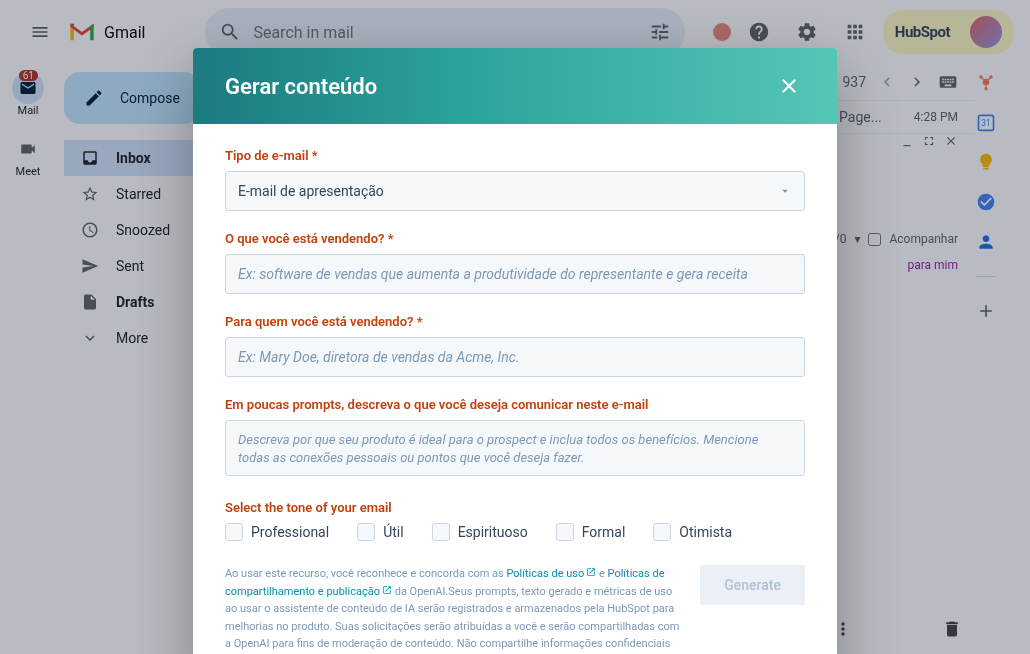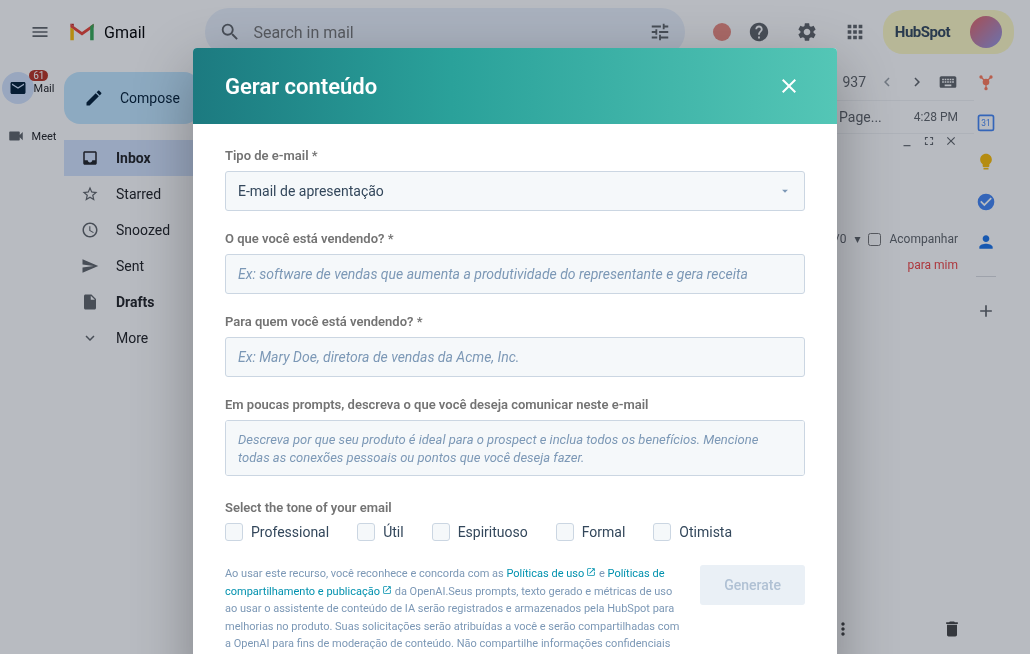--- a/index.html
+++ b/index.html
@@ -14,21 +14,21 @@
     .search-box input { border: none; background: transparent; font-size: 16px; flex: 1; outline: none; margin-left: 12px; }
     .header-right { margin-left: auto; display: flex; align-items: center; gap: 8px; }
     .hdr-icon { width: 40px; height: 40px; display: flex; align-items: center; justify-content: center; border-radius: 50%; color: #5f6368; }
     .badge-dot { width: 18px; height: 18px; background: #ea8a7f; border-radius: 50%; }
     .hubspot-chip { display: flex; align-items: center; padding: 6px 12px; background: #fef9c3; border-radius: 20px; gap: 20px; }
     .hubspot-logo { font-weight: 700; color: #33475b; font-size: 15px; letter-spacing: -0.5px; }
     .avatar { width: 32px; height: 32px; background: linear-gradient(135deg,#e66465,#9198e5); border-radius: 50%; }
     
     
     .rail { position: absolute; left: 0; top: 64px; width: 56px; display: flex; flex-direction: column; align-items: center; padding-top: 8px; gap: 16px; }
-    .rail-item { display: flex; flex-direction: row; align-items: center; font-size: 11px; color: #202124; position: relative; }
+    .rail-item { display: flex; flex-direction: column; align-items: center; font-size: 11px; color: #202124; position: relative; }
     .rail-icon { width: 32px; height: 32px; display: flex; align-items: center; justify-content: center; border-radius: 16px; }
     .rail-icon.active { background: #d3e3fd; }
     .rail-badge { position: absolute; top: -2px; right: 6px; background: #b93221; color: #fff; font-size: 10px; padding: 0 4px; border-radius: 8px; }
     
     
     .sidebar { position: absolute; left: 56px; top: 64px; width: 200px; padding: 8px; }
     .compose-btn { display: flex; align-items: center; background: #c2e7ff; border-radius: 16px; padding: 16px 20px; font-size: 14px; color: #001d35; gap: 16px; cursor: pointer; width: fit-content; margin-bottom: 16px; }
     .nav-item { display: flex; align-items: center; padding: 4px 16px; border-radius: 0 16px 16px 0; font-size: 14px; color: #202124; height: 36px; cursor: pointer; gap: 16px; }
     .nav-item.active { background: #d3e3fd; font-weight: 700; }
     .nav-icon { width: 20px; display: flex; justify-content: center; color: #5f6368; }
@@ -48,21 +48,21 @@
     .right-rail { position: absolute; right: 16px; top: 64px; width: 56px; display: flex; flex-direction: column; align-items: center; padding-top: 8px; gap: 20px; }
     .rr-icon { width: 20px; height: 20px; }
     
     
     .overlay { position: absolute; inset: 0; background: rgba(20, 30, 50, 0.3); display: flex; align-items: flex-start; justify-content: center; padding-top: 48px; }
     .modal { width: 644px; background: #fff; border-radius: 4px; box-shadow: 0 20px 60px rgba(0,0,0,.3); overflow: hidden; }
     .modal-hdr { background: linear-gradient(90deg, #1c7a80 0%, #2aa19a 40%, #54c6b6 100%); padding: 22px 32px; display: flex; align-items: center; justify-content: space-between; }
     .modal-title { color: #fff; font-size: 22px; font-weight: 600; }
     .modal-close { color: #fff; cursor: pointer; width: 32px; height: 32px; display:flex; align-items:center; justify-content:center; }
     .modal-body { padding: 24px 32px; }
-    .form-label { font-size: 13px; color: #737373; font-weight: 600; margin-bottom: 8px; display: block; }
+    .form-label { font-size: 13px; color: #c2410c; font-weight: 600; margin-bottom: 8px; display: block; }
     .form-select { width: 100%; height: 40px; border: 1px solid #cbd6e2; border-radius: 3px; padding: 0 12px; font-size: 14px; color: #33475b; background: #f5f8fa; display: flex; align-items: center; justify-content: space-between; margin-bottom: 20px; }
     .form-input { width: 100%; height: 40px; border: 1px solid #cbd6e2; border-radius: 3px; padding: 0 12px; font-size: 14px; color: #33475b; background: #f5f8fa; margin-bottom: 20px; font-style: italic; }
     .form-input::placeholder { color: #7c98b6; font-style: italic; }
     .form-textarea { width: 100%; height: 56px; border: 1px solid #cbd6e2; border-radius: 3px; padding: 10px 12px; font-size: 13px; color: #33475b; background: #f5f8fa; margin-bottom: 20px; font-style: italic; resize: none; line-height: 1.4; }
     .form-textarea::placeholder { color: #7c98b6; font-style: italic; }
     .tone-row { display: flex; gap: 28px; margin-bottom: 24px; }
     .tone-opt { display: flex; align-items: center; gap: 8px; font-size: 14px; color: #33475b; }
     .tone-chk { width: 18px; height: 18px; border: 1px solid #cbd6e2; border-radius: 3px; background: #f5f8fa; }
     .disclaimer { font-size: 11px; color: #7c98b6; line-height: 1.6; }
     .disclaimer a { color: #0091ae; text-decoration: none; }
@@ -230,21 +230,21 @@
         <path d="M19 6.41L17.59 5 12 10.59 6.41 5 5 6.41 10.59 12 5 17.59 6.41 19 12 13.41 17.59 19 19 17.59 13.41 12z"></path>
       </svg>
   </div>
   <div style="position:absolute; top:168px; right:16px; display:flex; align-items:center; gap:8px; font-size:12px; color:#5f6368">
     <span>0/0</span>
     <span style="color:#5f6368">▾</span>
     <input type="checkbox" style="accent-color: rgb(11, 87, 208);">
     <span>Acompanhar</span>
   </div>
   <div style="position:absolute; top:194px; right:16px; font-size:12px;">
-    <span style="color:#ef4444">para mim</span>
+    <span style="color:#a21caf">para mim</span>
   </div>
   <div class="list-row" style="position:absolute; bottom:36px; left:12px;">
     <div class="checkbox-sq"></div>
     <span class="star-ic">☆</span>
     <span style="color:#202124">Nazlı Saka (Google .</span>
     <span>2</span>
     <span style="color:#1a73e8">C</span>
   </div>
 
   <div style="position:absolute; bottom:6px; right:12px; width:480px; display:flex; align-items:center; gap:6px;">

